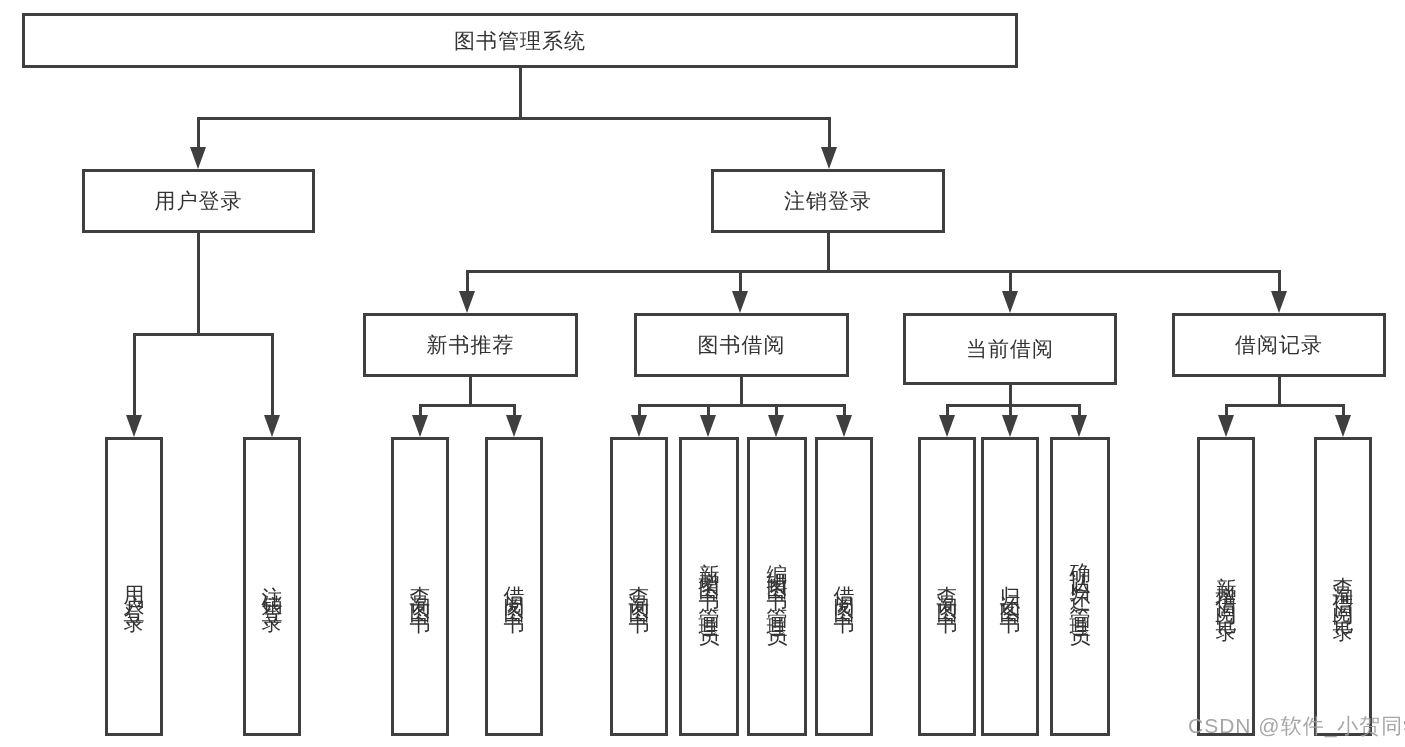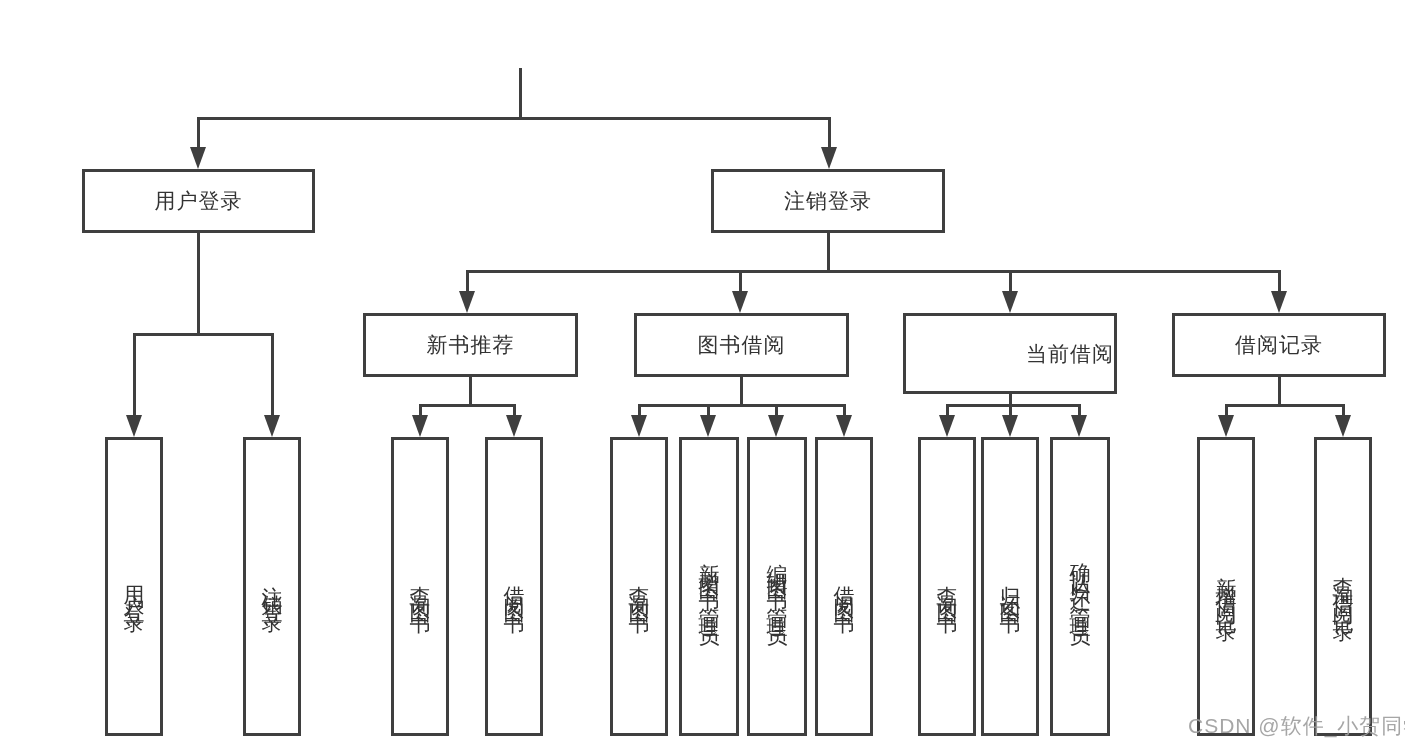--- a/index.html
+++ b/index.html
@@ -32,20 +32,23 @@
   .watermark{
     position:absolute;left:1188px;top:712px;z-index:5;
     font-size:21px;color:rgba(158,158,158,0.92);letter-spacing:1px;white-space:nowrap;
   }
 </style>
 </head>
 <body>
 
 <div class="canvas">
 
+  <div class="node" style="left:22px;top:13px;width:996px;height:55px;">
+    <span>图书管理系统</span>
+  </div>
 
   <div>
     <div class="vl" style="left:519px;top:68px;height:52px;"></div>
     <div class="hl" style="left:197px;top:117px;width:634px;"></div>
     <div class="vl" style="left:197px;top:117px;height:31px;"></div>
     <div class="ar" style="left:190px;top:147px;"></div>
     <div class="vl" style="left:828px;top:117px;height:31px;"></div>
     <div class="ar" style="left:821px;top:147px;"></div>
   </div>
 
@@ -77,21 +80,21 @@
     <div class="vl" style="left:1278px;top:270px;height:23px;"></div>
     <div class="ar" style="left:1271px;top:291px;"></div>
   </div>
 
   <div class="node" style="left:634px;top:313px;width:215px;height:64px;">
     <span>图书借阅</span>
   </div>
   <div class="node" style="left:363px;top:313px;width:215px;height:64px;">
     <span>新书推荐</span>
   </div>
-  <div class="node" style="left:903px;top:313px;width:214px;height:81px;justify-content:flex-end;">
+  <div class="node" style="left:903px;top:313px;width:214px;height:72px;">
     <span>当前借阅</span>
   </div>
   <div class="node" style="left:1172px;top:313px;width:214px;height:64px;">
     <span>借阅记录</span>
   </div>
 
   <div>
     <div class="vl" style="left:469px;top:377px;height:29px;"></div>
     <div class="hl" style="left:419px;top:404px;width:97px;"></div>
     <div class="vl" style="left:419px;top:404px;height:13px;"></div>

